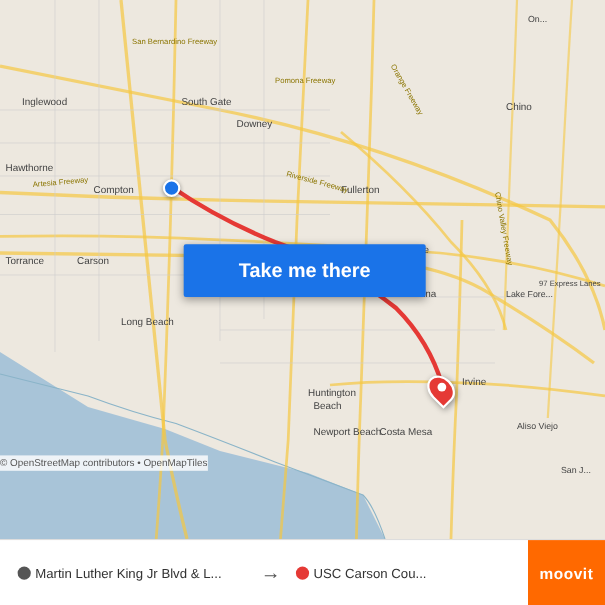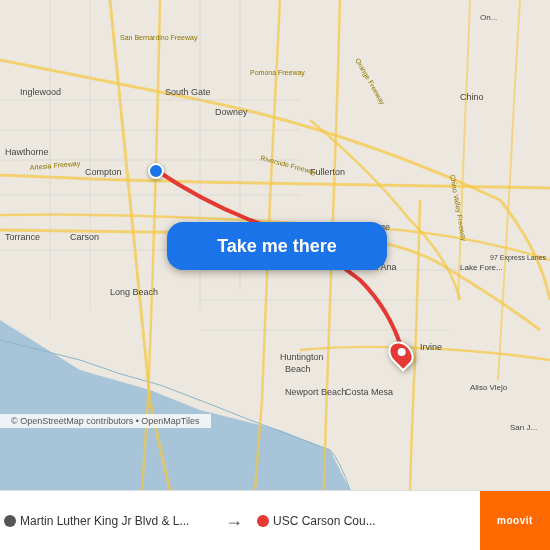--- a/index.html
+++ b/index.html
@@ -29,21 +29,21 @@
 
     #take-me-there-btn {
       position: absolute;
       top: 222px;
       left: 167px;
       width: 220px;
       height: 48px;
       background-color: #1a73e8;
       color: white;
       border: none;
-      border-radius: 16px;
+      border-radius: 2px;
       font-size: 18px;
       font-weight: bold;
       cursor: pointer;
       display: flex;
       align-items: center;
       justify-content: center;
       z-index: 10;
       box-shadow: 0 2px 8px rgba(0,0,0,0.35);
     }
 
@@ -105,21 +105,21 @@
       height: 60px;
       background-color: #fff;
       display: flex;
       align-items: center;
       border-top: 1px solid #ddd;
       position: relative;
     }
 
     .bottom-from {
       flex: 1;
-      padding: 0 4px;
+      padding: 0 16px;
       font-size: 12px;
       color: #333;
       display: flex;
       align-items: center;
       gap: 4px;
     }
 
     .bottom-arrow {
       font-size: 18px;
       color: #555;
@@ -141,35 +141,35 @@
       height: 60px;
       background-color: #ff6900;
       display: flex;
       align-items: center;
       justify-content: center;
       flex-shrink: 0;
     }
 
     .moovit-text {
       color: white;
-      font-size: 10px;
+      font-size: 14px;
       font-weight: bold;
       text-align: center;
       letter-spacing: 0.5px;
     }
 
     
     .attribution {
       position: absolute;
       bottom: 62px;
       left: 0;
       background: rgba(255,255,255,0.8);
       font-size: 9px;
       color: #555;
-      padding: 2px 11px;
+      padding: 2px 0;
       z-index: 10;
     }
 
     .location-icon {
       width: 12px;
       height: 12px;
       background: #555;
       border-radius: 50%;
       display: inline-block;
       flex-shrink: 0;

